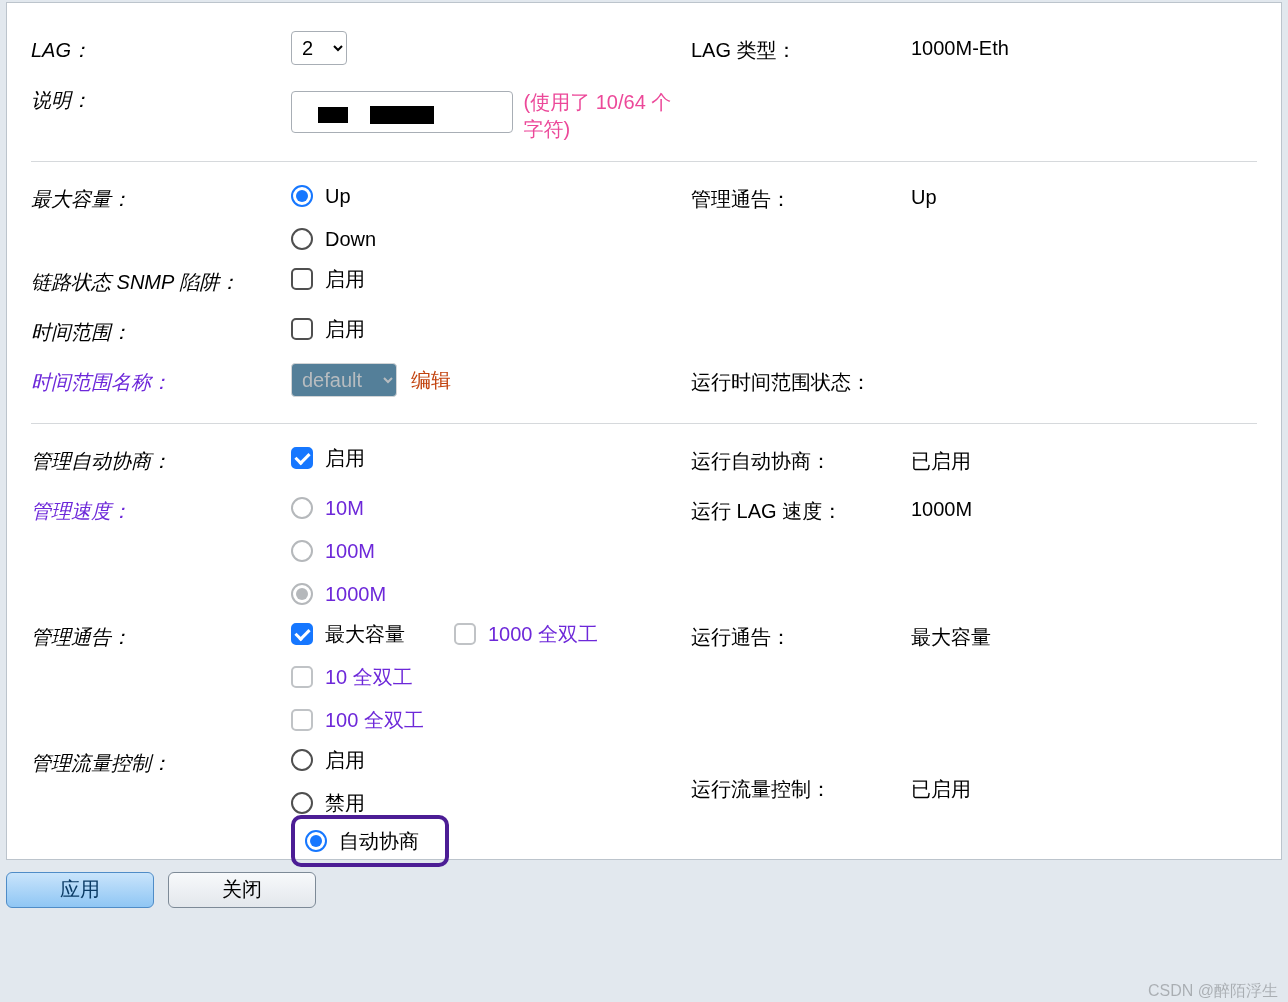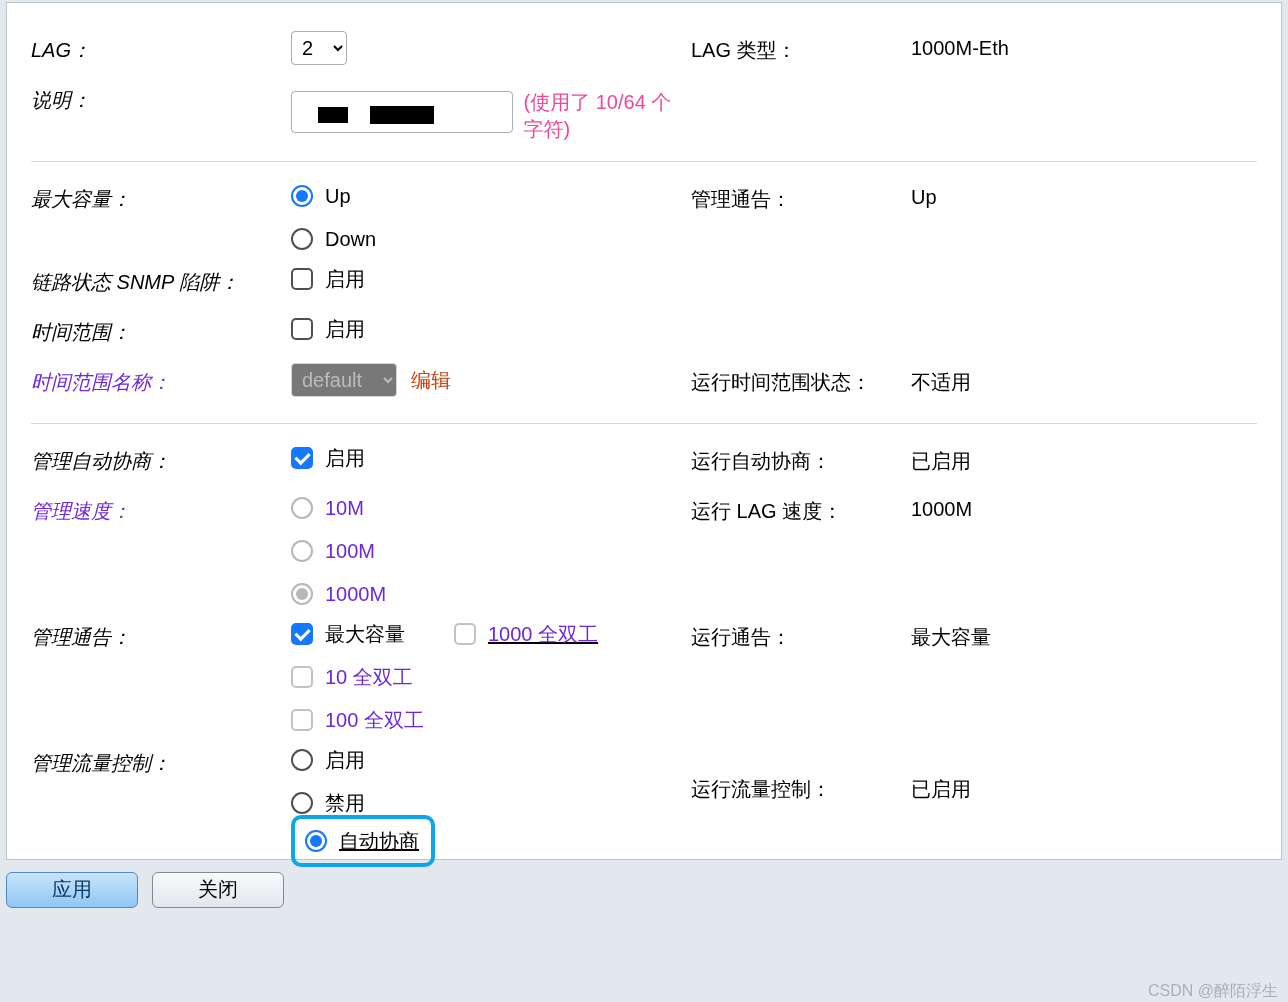--- a/index.html
+++ b/index.html
@@ -110,42 +110,41 @@
     position: absolute;
     left: 5px; top: 1px;
     width: 6px; height: 11px;
     border: solid #fff;
     border-width: 0 3px 3px 0;
     transform: rotate(45deg);
   }
   .check.disabled { border-color:#c0c3c6; }
   .disabled-text { color:#6d28d9; }
   select.disabled {
-    color:#9aa0a6; background:#404040; border-color:#c0c3c6;
+    color:#9aa0a6; background:#0c4a6e; border-color:#c0c3c6;
     width: 106px;
   }
   .link { color:#c2410c; margin-left:14px; cursor:pointer; }
   .two-col-opts { display:flex; }
   .col-a { display:flex; flex-direction:column; }
-  .col-b { display:flex; flex-direction:column; margin-left:30px;text-decoration:underline; }
+  .col-b { display:flex; flex-direction:column; margin-left:30px; }
   .highlight-box {
-    border: 4px solid #0ea5e9;
+    border: 4px solid #4c1d95;
     border-radius: 10px;
     padding: 6px 10px;
-    width: 144px;
+    width: 158px;
     margin-top: -4px;
-    text-decoration: underline;
   }
   .buttons {
     display: flex;
     gap: 14px;
     margin: 12px 6px 0 6px;
   }
   .btn {
-    width: 132px;
+    width: 148px;
     height: 36px;
     border: 1px solid #7d8a97;
     border-radius: 6px;
     font-size: 20px;
     text-align: center;
     line-height: 32px;
     background: linear-gradient(#f7f9fb,#e3e7ec);
     cursor: pointer;
   }
   .btn.primary {
@@ -228,21 +227,20 @@
 
   <div class="row">
     <div class="label-col disabled-text">时间范围名称：</div>
     <div class="control-col" style="flex-direction:row;align-items:center;">
       <select class="small disabled" disabled="">
         <option>default</option>
       </select>
       <span class="link">编辑</span>
     </div>
     <div class="label2-col">运行时间范围状态：</div>
-    <div class="value2-col">不适用</div>
   </div>
 
   <hr class="hr">
 
   <div class="row">
     <div class="label-col">管理自动协商：</div>
     <div class="control-col">
       <div class="opt-line">
         <span class="check checked"></span>
         <span class="opt-label">启用</span>

